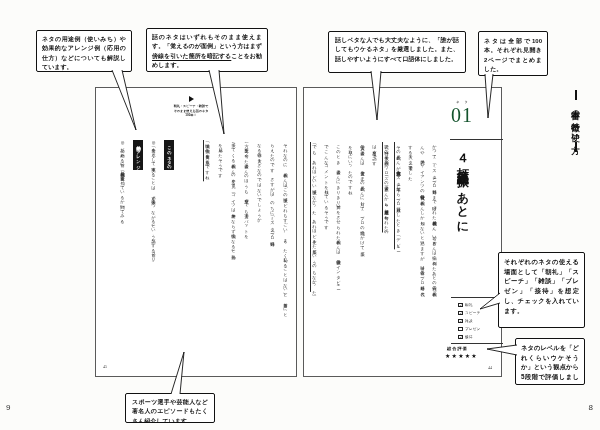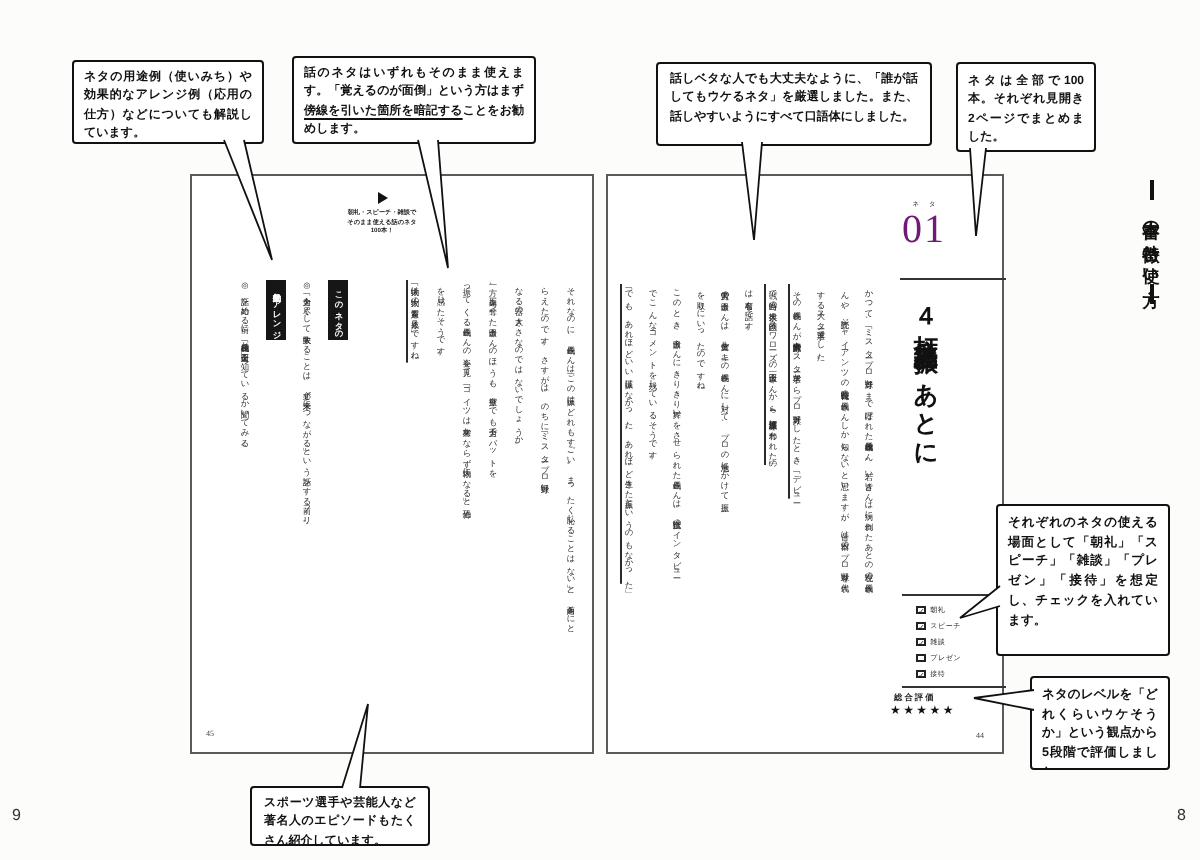--- a/index.html
+++ b/index.html
@@ -23,21 +23,21 @@
   
   .logo{position:absolute;left:72px;top:8px;width:46px;text-align:center;}
   .logo-tri{width:0;height:0;border-left:5px solid #111;border-top:3px solid transparent;
             border-bottom:3px solid transparent;margin:0 auto 2px auto;}
   .logo-line{font-size:3.1px;line-height:4.6px;font-weight:bold;color:#222;letter-spacing:0;}
   
   .neta-label{position:absolute;left:138px;top:12px;width:40px;text-align:center;
               font-size:3.2px;letter-spacing:5px;text-indent:5px;color:#222;}
   .neta-number{position:absolute;left:138px;top:17px;width:40px;text-align:center;
                font-family:"Liberation Serif","DejaVu Serif",serif;font-size:20px;line-height:1;
-               font-weight:400;letter-spacing:1px;color:#701a75;}
+               font-weight:400;letter-spacing:1px;color:#14532d;}
   .rule-h{position:absolute;border-top:0.8px solid #333;}
   .page-title{position:absolute;left:150px;top:57px;height:160px;writing-mode:vertical-rl;
               font-family:"Liberation Serif","DejaVu Serif",serif;font-size:12px;font-weight:600;
               letter-spacing:1.5px;color:#111;}
   
   .checklist{position:absolute;left:154px;top:213px;width:42px;}
   .chk-row{display:flex;align-items:center;gap:2.5px;height:8px;}
   .cb{width:4.6px;height:4.6px;border:0.6px solid #222;box-sizing:border-box;font-size:4px;
       line-height:3.6px;text-align:center;color:#111;}
   .chk-label{font-size:3.5px;color:#222;letter-spacing:0.3px;}

